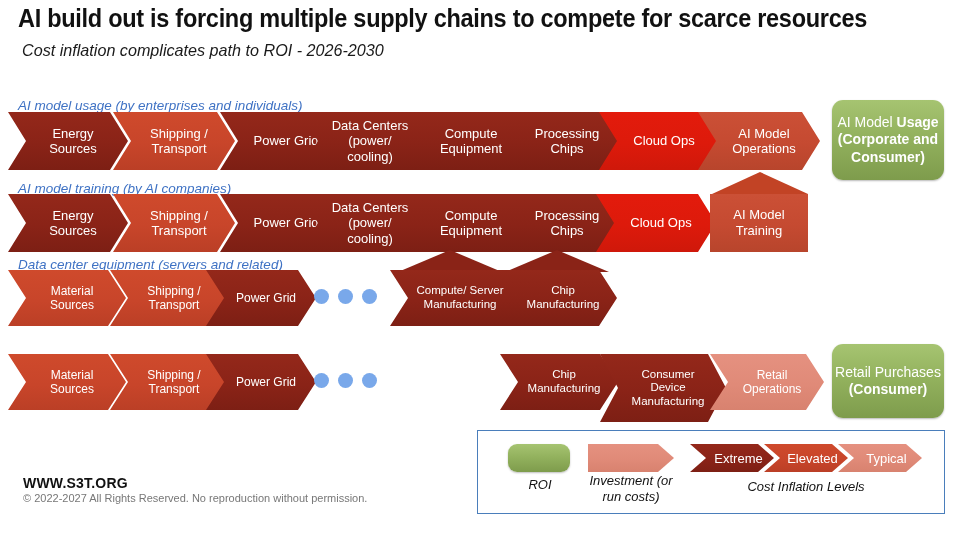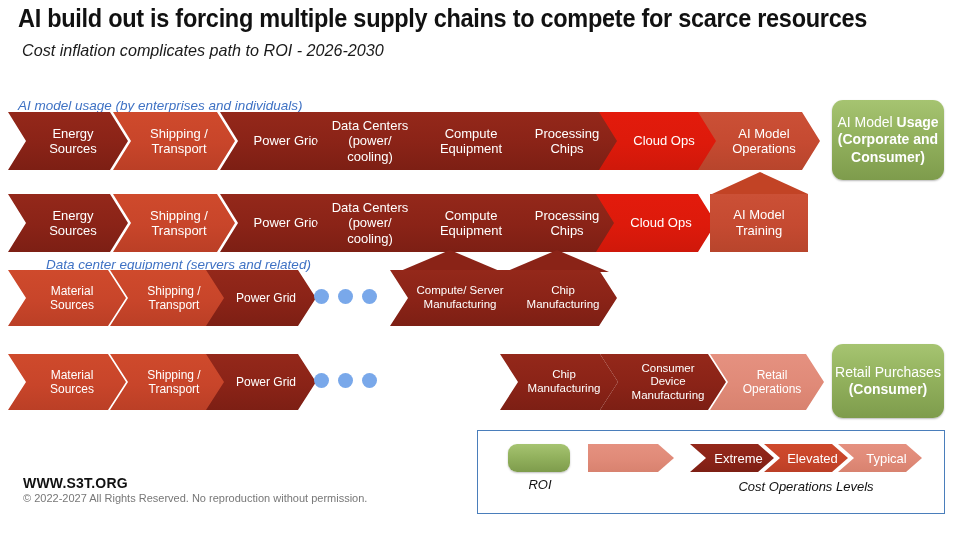--- a/index.html
+++ b/index.html
@@ -162,20 +162,21 @@
   <div class="greenbox" style="left:832px;top:100px;width:112px;height:80px;">
     <div>
       <span>AI Model </span><b>Usage</b><br>
       <b>(Corporate and</b><br>
       <b>Consumer)</b>
     </div>
   </div>
 
   <div class="uptri t-mid" style="left:712px;top:172px;width:96px;height:22px;"></div>
 
+  <div class="rowlabel" style="left:18px;top:181px;">AI model training (by AI companies)</div>
 
   <div class="chev start c-extreme" style="left:8px;  top:194px;width:120px;height:58px;">
       <span class="txt">Energy<br>Sources</span>
     </div>
   <div class="chev c-elevated" style="left:113px;top:194px;width:122px;height:58px;">
       <span class="txt">Shipping /<br>Transport</span>
     </div>
   <div class="chev c-extreme" style="left:220px;top:194px;width:122px;height:58px;">
       <span class="txt">Power Grid</span>
     </div>
@@ -191,21 +192,21 @@
   <div class="chev c-bright" style="left:596px;top:194px;width:120px;height:58px;">
       <span class="txt">Cloud Ops</span>
     </div>
   <div class="rectblk c-midred" style="left:710px;top:194px;width:98px;height:58px;">
       <span class="txt">AI Model<br>Training</span>
     </div>
 
   <div class="uptri t-dark" style="left:398px;top:250px;width:104px;height:22px;"></div>
   <div class="uptri t-dark" style="left:505px;top:250px;width:104px;height:22px;"></div>
 
-  <div class="rowlabel" style="left:18px;top:257px;margin-left:28px;">Data center equipment (servers and related)</div>
+  <div class="rowlabel" style="left:18px;top:257px;">Data center equipment (servers and related)</div>
 
   <div class="chev start c-elevated small" style="left:8px;  top:270px;width:118px;height:56px;">
       <span class="txt">Material<br>Sources</span>
     </div>
   <div class="chev c-elevated small" style="left:110px;top:270px;width:118px;height:56px;">
       <span class="txt">Shipping /<br>Transport</span>
     </div>
   <div class="chev c-extreme small" style="left:206px;top:270px;width:110px;height:56px;">
       <span class="txt">Power Grid</span>
     </div>
@@ -236,48 +237,49 @@
 
   <div class="dots" style="left:314px;top:373px;">
     <i></i>
       <i></i>
       <i></i>
   </div>
 
   <div class="chev c-extreme tiny" style="left:500px;top:354px;width:118px;height:56px;">
       <span class="txt">Chip<br>Manufacturing</span>
     </div>
-  <div class="chev c-extreme tiny" style="left:600px;top:354px;width:126px;height:56px;">
+  <div class="chev c-extreme tiny" style="left:600px;top:354px;width:126px;height:68px;">
       <span class="txt">Consumer<br>Device<br>Manufacturing</span>
     </div>
   <div class="chev c-typical small" style="left:710px;top:354px;width:114px;height:56px;">
       <span class="txt">Retail<br>Operations</span>
     </div>
 
   <div class="greenbox" style="left:832px;top:344px;width:112px;height:74px;">
     <div>
       <span>Retail Purchases</span><br>
       <b>(Consumer)</b>
     </div>
   </div>
 
   <div class="legendbox" style="left:477px;top:430px;width:468px;height:84px;"></div>
 
   <div class="legend-green" style="left:508px;top:444px;width:62px;height:28px;"></div>
   <div class="legend-cap" style="left:498px;top:477px;width:84px;">ROI</div>
 
   <div class="legend-arrow c-typical" style="left:588px;top:444px;width:86px;height:28px;"></div>
+  <div class="legend-cap" style="left:578px;top:473px;width:106px;white-space:pre-line;">Investment (or<br>run costs)</div>
 
   <div class="lchev c-elevated" style="left:764px;top:444px;width:84px;height:28px;">
       <span class="txt">Elevated</span>
     </div>
   <div class="lchev c-extreme" style="left:690px;top:444px;width:84px;height:28px;">
       <span class="txt">Extreme</span>
     </div>
   <div class="lchev c-typical" style="left:838px;top:444px;width:84px;height:28px;">
       <span class="txt">Typical</span>
     </div>
-  <div class="legend-cap" style="left:690px;top:479px;width:232px;">Cost Operations Levels</div>
+  <div class="legend-cap" style="left:690px;top:479px;width:232px;">Cost Inflation Levels</div>
 
   <div class="logourl">WWW.S3T.ORG</div>
   <div class="copyright">© 2022-2027 All Rights Reserved. No reproduction without permission.</div>
 
 </div>
 
 </body></html>

